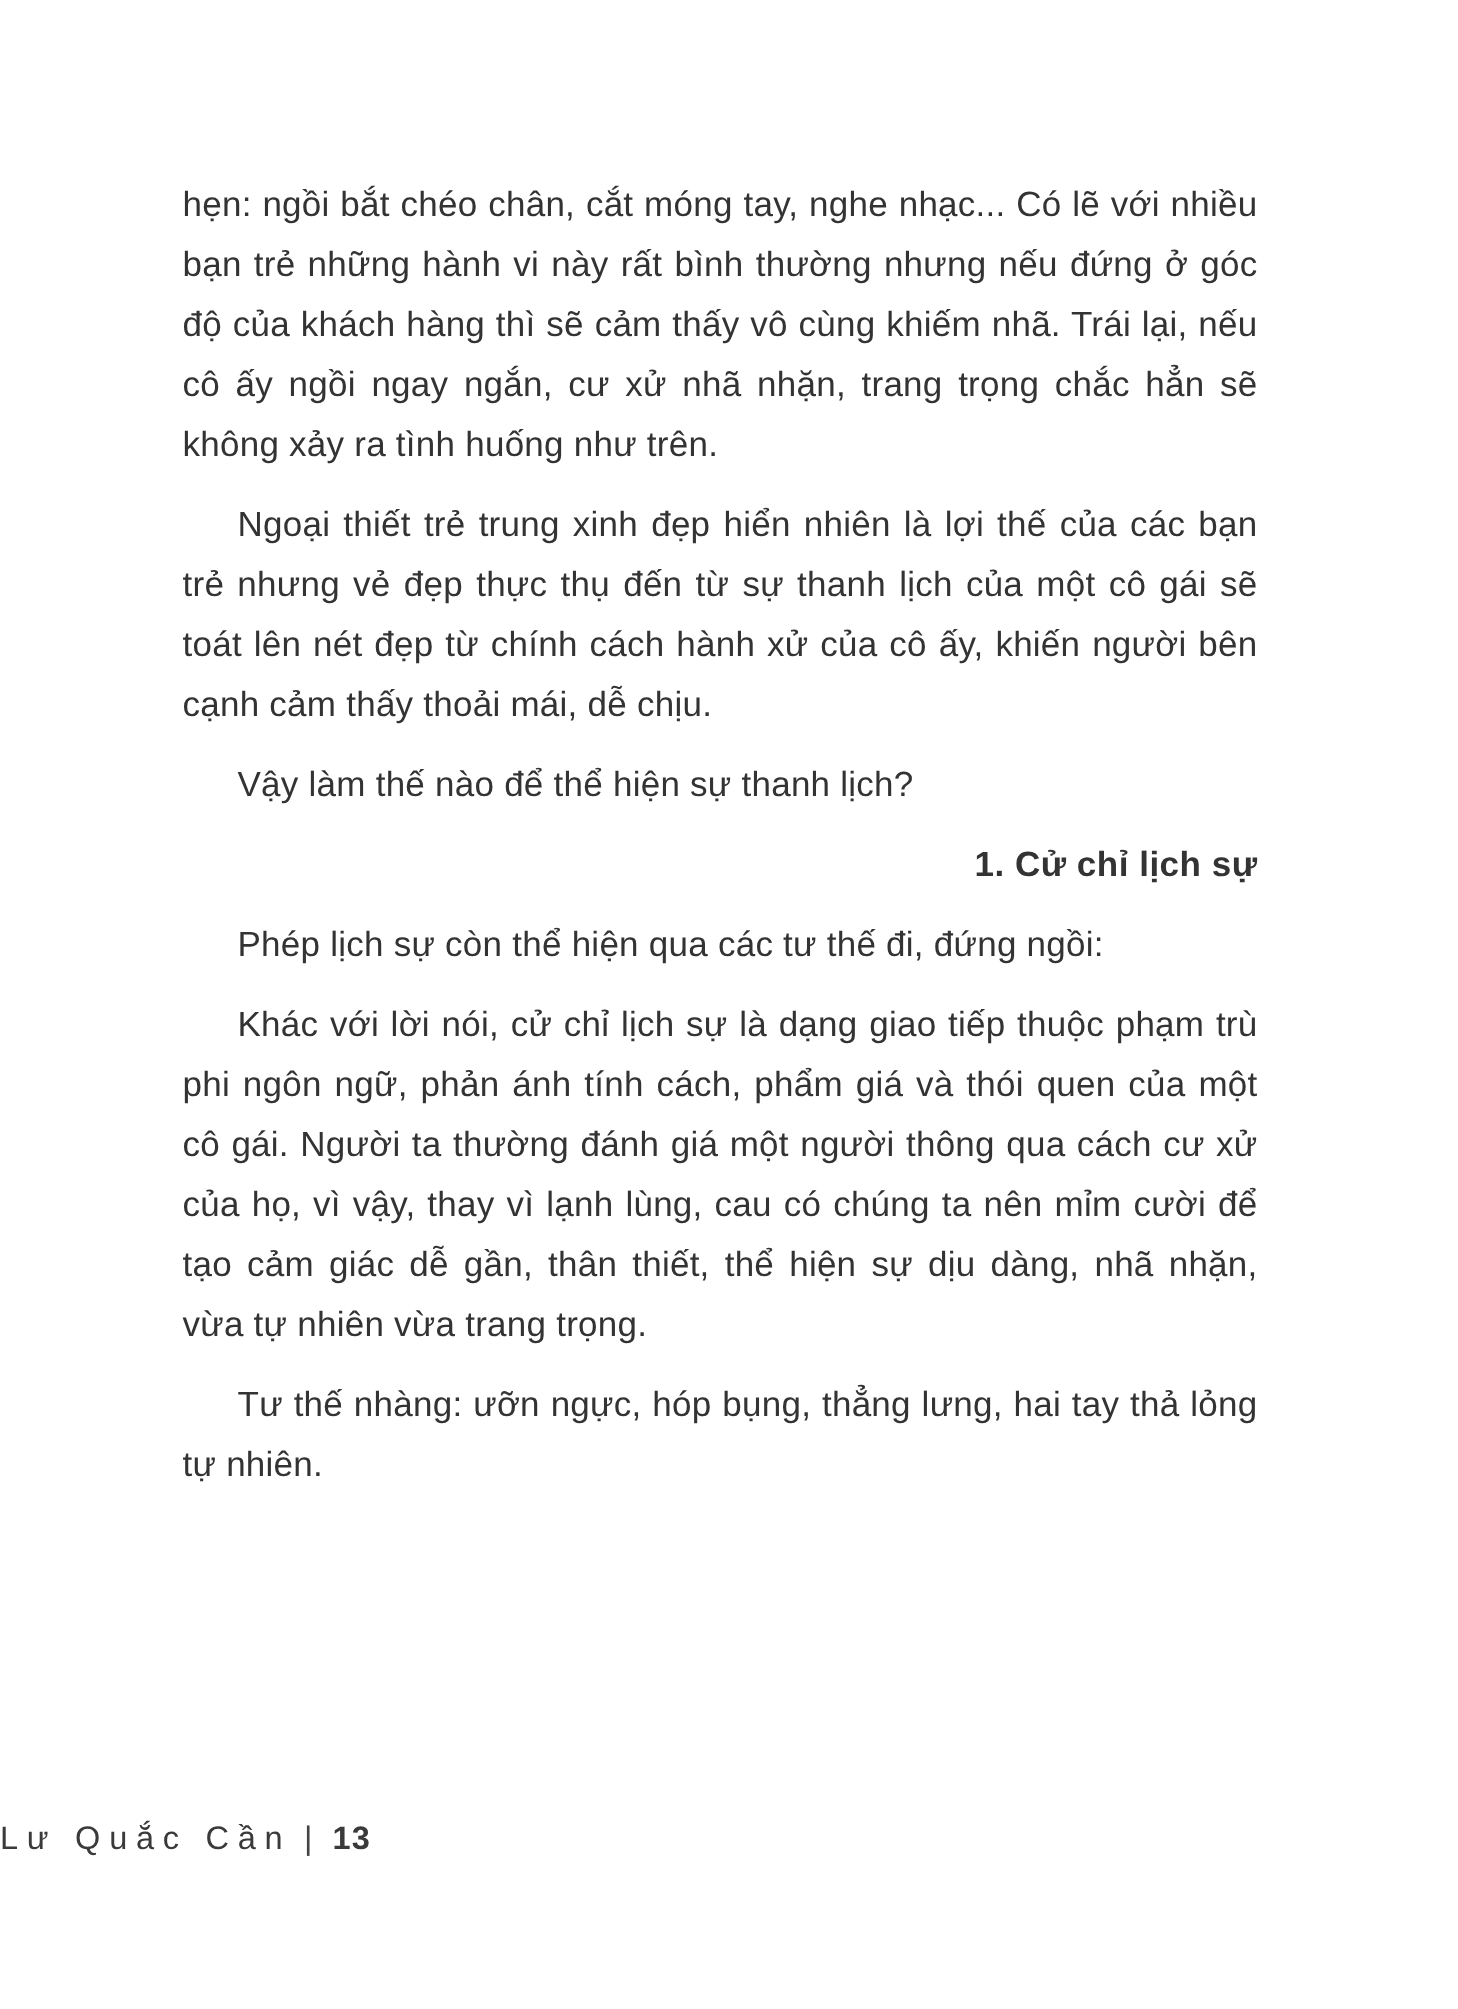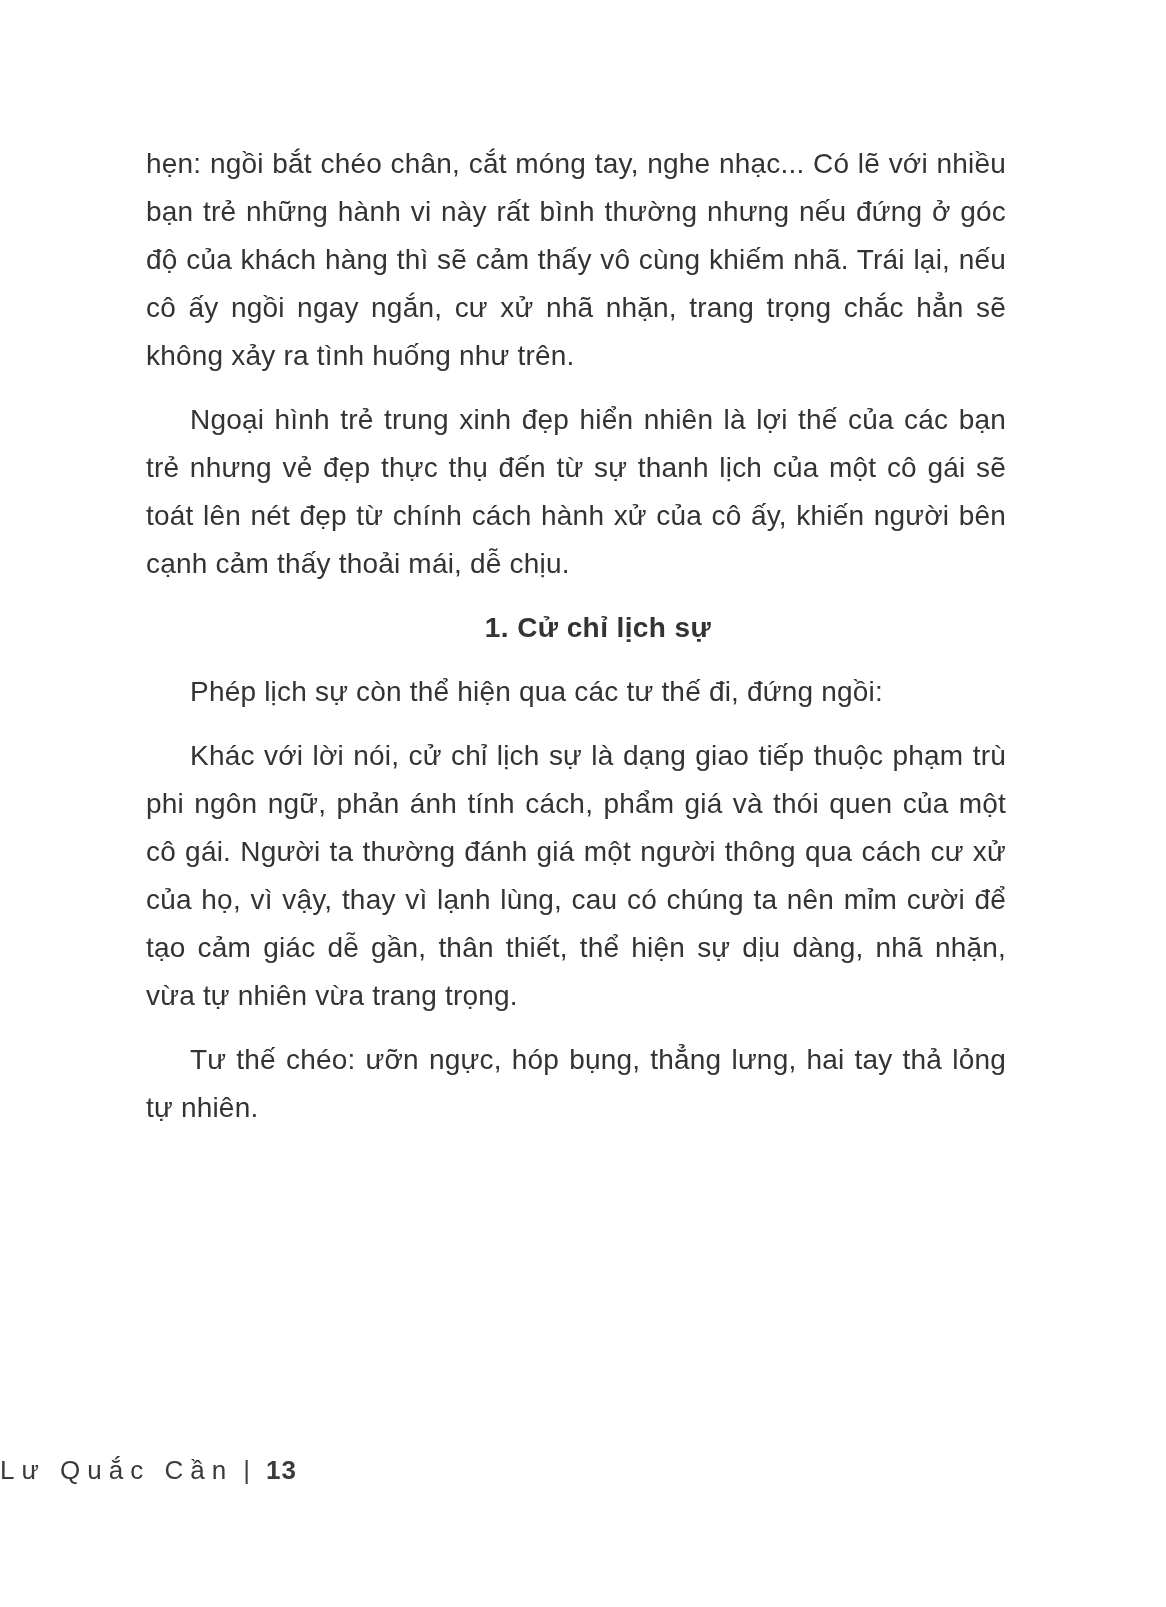--- a/index.html
+++ b/index.html
@@ -32,21 +32,21 @@
     text-align: justify;
     margin: 0 0 16px 0;
     font-weight: 400;
     letter-spacing: 0.2px;
   }
   .content p.indent {
     text-indent: 44px;
   }
   .content p.heading {
     font-weight: 700;
-    text-align: center;
+    text-align: right;
     letter-spacing: 0.4px;
   }
   .footer {
     position: absolute;
     top: 1450px;
     left: 0;
     right: 0;
     text-align: left;
     font-size: 26px;
     color: #3a3a3a;
@@ -67,24 +67,25 @@
     letter-spacing: 1px;
   }
 </style>
 </head>
 <body>
 
 <div class="page">
 
   <main class="content" id="content">
       <p class="">hẹn: ngồi bắt chéo chân, cắt móng tay, nghe nhạc... Có lẽ với nhiều bạn trẻ những hành vi này rất bình thường nhưng nếu đứng ở góc độ của khách hàng thì sẽ cảm thấy vô cùng khiếm nhã. Trái lại, nếu cô ấy ngồi ngay ngắn, cư xử nhã nhặn, trang trọng chắc hẳn sẽ không xảy ra tình huống như trên.</p>
-      <p class="indent">Ngoại hình trẻ trung xinh đẹp hiển nhiên là lợi thế của các bạn trẻ nhưng vẻ đẹp thực thụ đến từ sự thanh lịch của một cô gái sẽ toát lên nét đẹp từ chính cách hành xử của cô ấy, khiến người bên cạnh cảm thấy thoải mái, dễ chịu.</p>
+      <p class="indent">Ngoại thiết trẻ trung xinh đẹp hiển nhiên là lợi thế của các bạn trẻ nhưng vẻ đẹp thực thụ đến từ sự thanh lịch của một cô gái sẽ toát lên nét đẹp từ chính cách hành xử của cô ấy, khiến người bên cạnh cảm thấy thoải mái, dễ chịu.</p>
+      <p class="indent">Vậy làm thế nào để thể hiện sự thanh lịch?</p>
       <p class="indent heading">1. Cử chỉ lịch sự</p>
       <p class="indent">Phép lịch sự còn thể hiện qua các tư thế đi, đứng ngồi:</p>
       <p class="indent">Khác với lời nói, cử chỉ lịch sự là dạng giao tiếp thuộc phạm trù phi ngôn ngữ, phản ánh tính cách, phẩm giá và thói quen của một cô gái. Người ta thường đánh giá một người thông qua cách cư xử của họ, vì vậy, thay vì lạnh lùng, cau có chúng ta nên mỉm cười để tạo cảm giác dễ gần, thân thiết, thể hiện sự dịu dàng, nhã nhặn, vừa tự nhiên vừa trang trọng.</p>
-      <p class="indent">Tư thế chéo: ưỡn ngực, hóp bụng, thẳng lưng, hai tay thả lỏng tự nhiên.</p>
+      <p class="indent">Tư thế nhàng: ưỡn ngực, hóp bụng, thẳng lưng, hai tay thả lỏng tự nhiên.</p>
     </main>
 
   <footer class="footer">
     <span class="author">Lư Quắc Cần</span><span class="sep">|</span><span class="pagenum">13</span>
   </footer>
 
 </div>
 
 </body></html>

